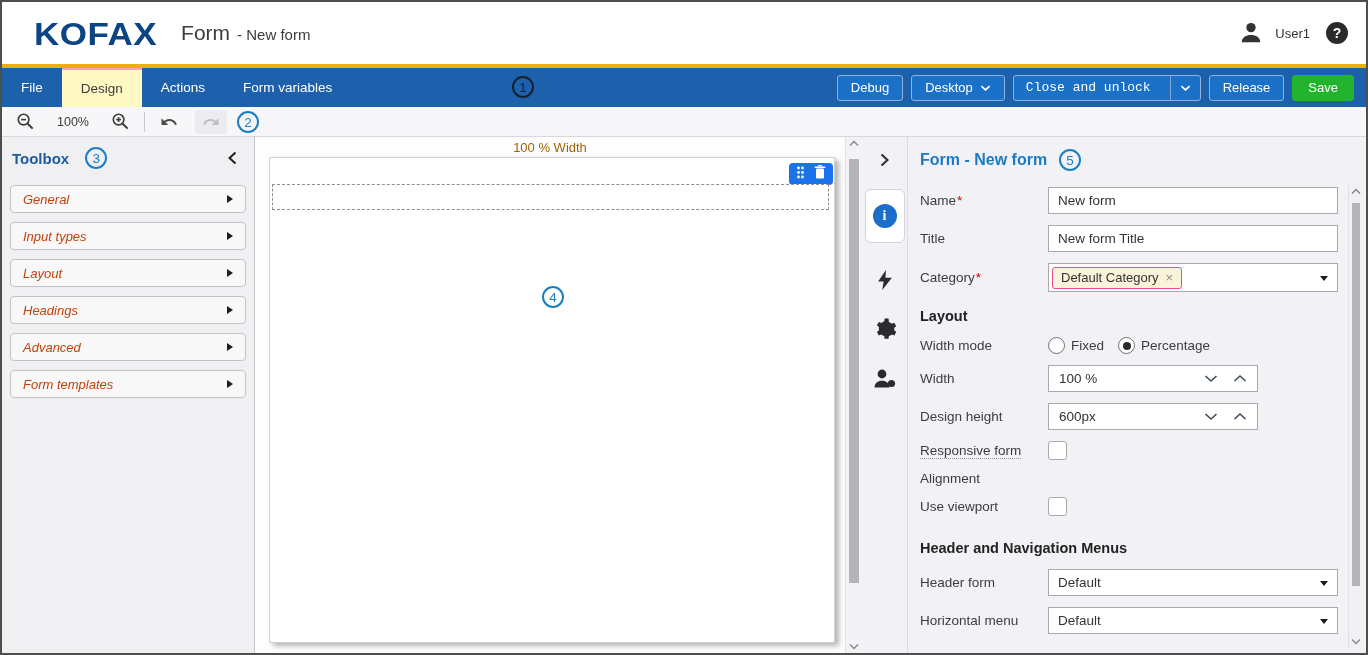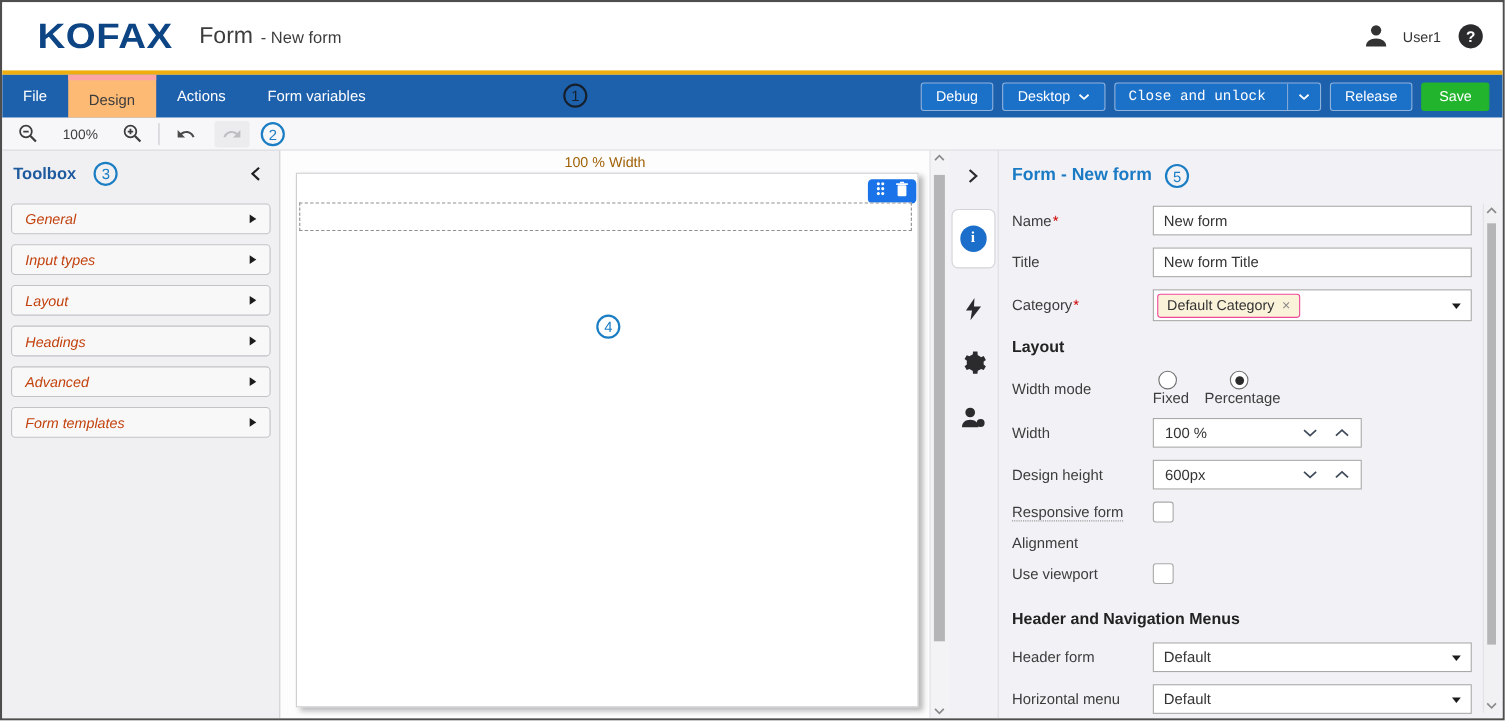--- a/index.html
+++ b/index.html
@@ -14,21 +14,21 @@
   .hdr-title .sub { font-size:15px; color:#3c3c3c; }
   .hdr-right { margin-left:auto; display:flex; align-items:center; gap:8px; }
   .user-name { font-size:13px; color:#333; }
   .help-circle { width:22px; height:22px; border-radius:50%; background:#2b2b2e; color:#fff; font-weight:bold; font-size:14px; display:flex; align-items:center; justify-content:center; margin-left:8px; cursor:pointer; }
 
   .gold-line { height:4px; background:#efae10; flex-shrink:0; }
 
   
   .menubar { height:39px; background:#1d61ad; display:flex; align-items:stretch; flex-shrink:0; position:relative; }
   .mtab { color:#fff; font-size:13.5px; padding:0 19px; display:flex; align-items:center; cursor:pointer; }
-  .mtab.active { background:#fdba74; color:#3c3c3c; border-top:5px solid #fca5a5; }
+  .mtab.active { background:#fef9c3; color:#3c3c3c; border-top:2px solid #fca5a5; }
   .bar-actions { margin-left:auto; display:flex; align-items:center; gap:8px; padding-right:12px; }
   .bbtn { height:26px; background:#1b70c8; border:1px solid #8fb2dd; border-radius:3px; color:#fff; font-size:13px; display:flex; align-items:center; padding:0 13px; cursor:pointer; gap:7px; }
   .bbtn.split { padding:0; }
   .bbtn.split .main { padding:0 12px; display:flex; align-items:center; height:100%;font-family:Liberation Mono, monospace; }
   .bbtn.split .caret-part { width:30px; height:100%; display:flex; align-items:center; justify-content:center; border-left:1px solid #7fa6d4; }
   .bbtn.save { background:#22b42c; border-color:#22b42c; padding:0 15px; }
 
   
   .toolbar { height:30px; background:#f7f7f9; border-bottom:1px solid #d7d7dc; display:flex; align-items:center; padding-left:12px; flex-shrink:0; position:relative; }
   .zoom-lvl { font-size:12.5px; color:#3c3c3c; margin:0 20px; }
@@ -87,28 +87,28 @@
   .req { color:#c00; margin-left:1px; }
   .pctrl { width:302px; display:flex; align-items:center; }
   .pheading { font-size:14.5px; font-weight:bold; color:#222; margin:16px 0 13px; }
 
   .txt { width:100%; height:27px; border:1px solid #a9a9a9; background:#fff; font-size:13.5px; color:#333; padding:0 9px; font-family:"Liberation Sans", sans-serif; }
   .combo { width:100%; height:29px; border:1px solid #a9a9a9; background:#fff; display:flex; align-items:center; padding:0 26px 0 3px; position:relative; cursor:pointer; }
   .tag { background:#fbf3d9; border:1px solid #ec4899; border-radius:3px; padding:2.5px 8px; font-size:13px; color:#333; display:flex; align-items:center; gap:7px; }
   .tag .x { color:#8a8a8a; font-size:13px; cursor:pointer; }
   .caret { position:absolute; right:9px; top:50%; margin-top:-2px; width:0; height:0; border-top:5px solid #1c1c1c; border-left:4.5px solid transparent; border-right:4.5px solid transparent; }
   .sel { width:100%; height:27px; border:1px solid #a9a9a9; background:#fff; display:flex; align-items:center; padding:0 26px 0 9px; position:relative; font-size:13.5px; color:#333; cursor:pointer; }
-  .spin { width:190px; height:27px; border:1px solid #a9a9a9; background:#fff; display:flex; align-items:center; padding:0 10px; font-size:13.5px; color:#333; }
+  .spin { width:210px; height:27px; border:1px solid #a9a9a9; background:#fff; display:flex; align-items:center; padding:0 10px; font-size:13.5px; color:#333; }
   .spin .v { flex:1; }
   .spin .chevs { display:flex; gap:15px; }
   .spin .chevs span { display:flex; cursor:pointer; }
   .radio { width:17px; height:17px; border:1px solid #6f6f6f; border-radius:50%; background:#fff; margin-right:6px; position:relative; cursor:pointer; flex-shrink:0; }
   .radio.on::after { content:""; position:absolute; left:3.5px; top:3.5px; width:8px; height:8px; border-radius:50%; background:#2b2b2b; }
   .rgroup { display:flex; align-items:center; font-size:13.5px; color:#3c3c3c; }
-  .rgroup .opt { display:flex; align-items:center; margin-right:14px;flex-direction:column; }
+  .rgroup .opt { display:flex; align-items:center; margin-right:14px; }
   .checkbox { width:19px; height:19px; border:1px solid #a9a9a9; border-radius:3px; background:#fff; cursor:pointer; }
 
   .rp-scroll { position:absolute; right:3px; top:48px; bottom:5px; width:15px; background:#f1f1f3; }
   .rp-scroll .thumb { top:18px; bottom:62px; }
 </style>
 </head>
 <body>
 
 <div class="window">
 

